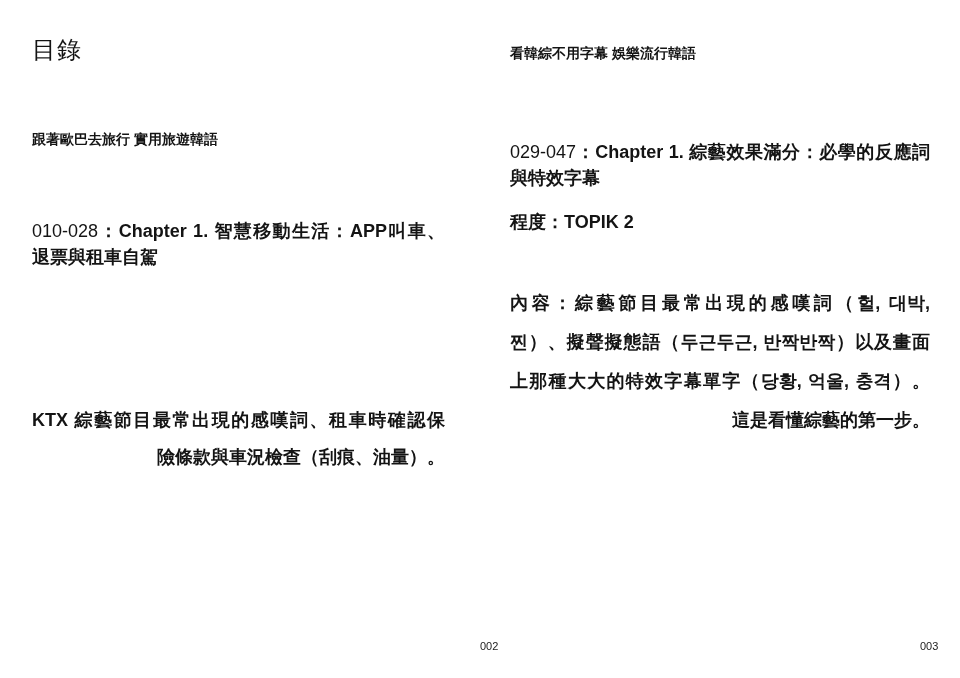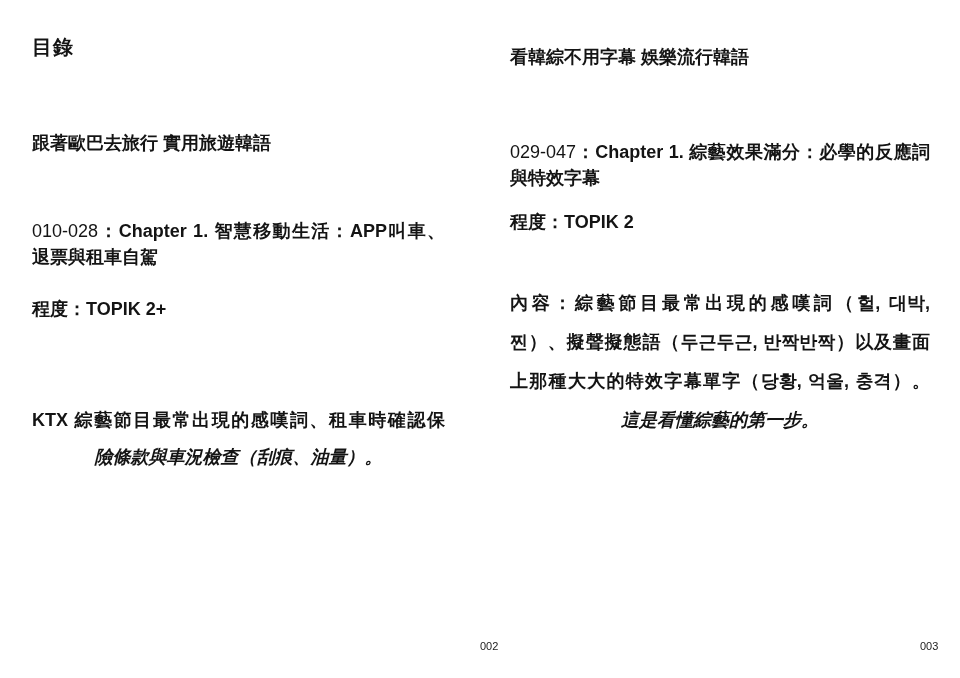--- a/index.html
+++ b/index.html
@@ -12,44 +12,44 @@
     position: relative;
     width: 960px; height: 678px;
     background: #ffffff;
     color: #141414;
     overflow: hidden;
   }
   .abs { position: absolute; }
 
   .toc-title {
     left: 32px; top: 34px;
-    font-size: 20px; font-weight: 700;
+    font-size: 24px; font-weight: 400;
     letter-spacing: 1px;
   }
   .section-title {
-    font-size: 18px; font-weight: 700;
+    font-size: 14px; font-weight: 700;
     white-space: nowrap;
   }
   .chapter {
     font-size: 18px; line-height: 26px; font-weight: 700;
   }
   .chapter .jline {
     text-align: justify;
     text-align-last: justify;
   }
   .page-range { font-weight: 400; }
   .level-line { font-size: 18px; font-weight: 700; white-space: nowrap; }
   .content {
     font-size: 18px; font-weight: 700;
   }
   .content .jline {
     text-align: justify;
     text-align-last: justify;
   }
-  .content .lline { text-align: center; font-style: italic; }
+  .content .lline { text-align: right; }
   .page-number {
     font-size: 11px; font-weight: 400; color: #222222;
     line-height: 13px;
   }
 
   
   .l-section   { left: 32px;  top: 131px; }
   .l-chapter   { left: 32px;  top: 218px; width: 413px; }
   .l-level     { left: 32px;  top: 297px; }
   .l-content   { left: 32px;  top: 402px; width: 413px; line-height: 37px; }
@@ -71,21 +71,20 @@
 
   <div class="abs section-title l-section">跟著歐巴去旅行 實用旅遊韓語</div>
 
   <div class="abs chapter l-chapter">
     <div class="jline">
       <span class="page-range">010-028</span><span>：Chapter 1. 智慧移動生活：APP叫車、</span>
     </div>
     <div class="lline">退票與租車自駕</div>
   </div>
 
-  <div class="abs level-line l-level">程度：TOPIK 2+</div>
 
   <div class="abs content l-content">
     <div class="jline">KTX 綜藝節目最常出現的感嘆詞、租車時確認保</div>
     <div class="lline">險條款與車況檢查（刮痕、油量）。</div>
   </div>
 
   <div class="abs page-number l-pagenum">002</div>
 
   <div class="abs section-title r-section">看韓綜不用字幕 娛樂流行韓語</div>
 

